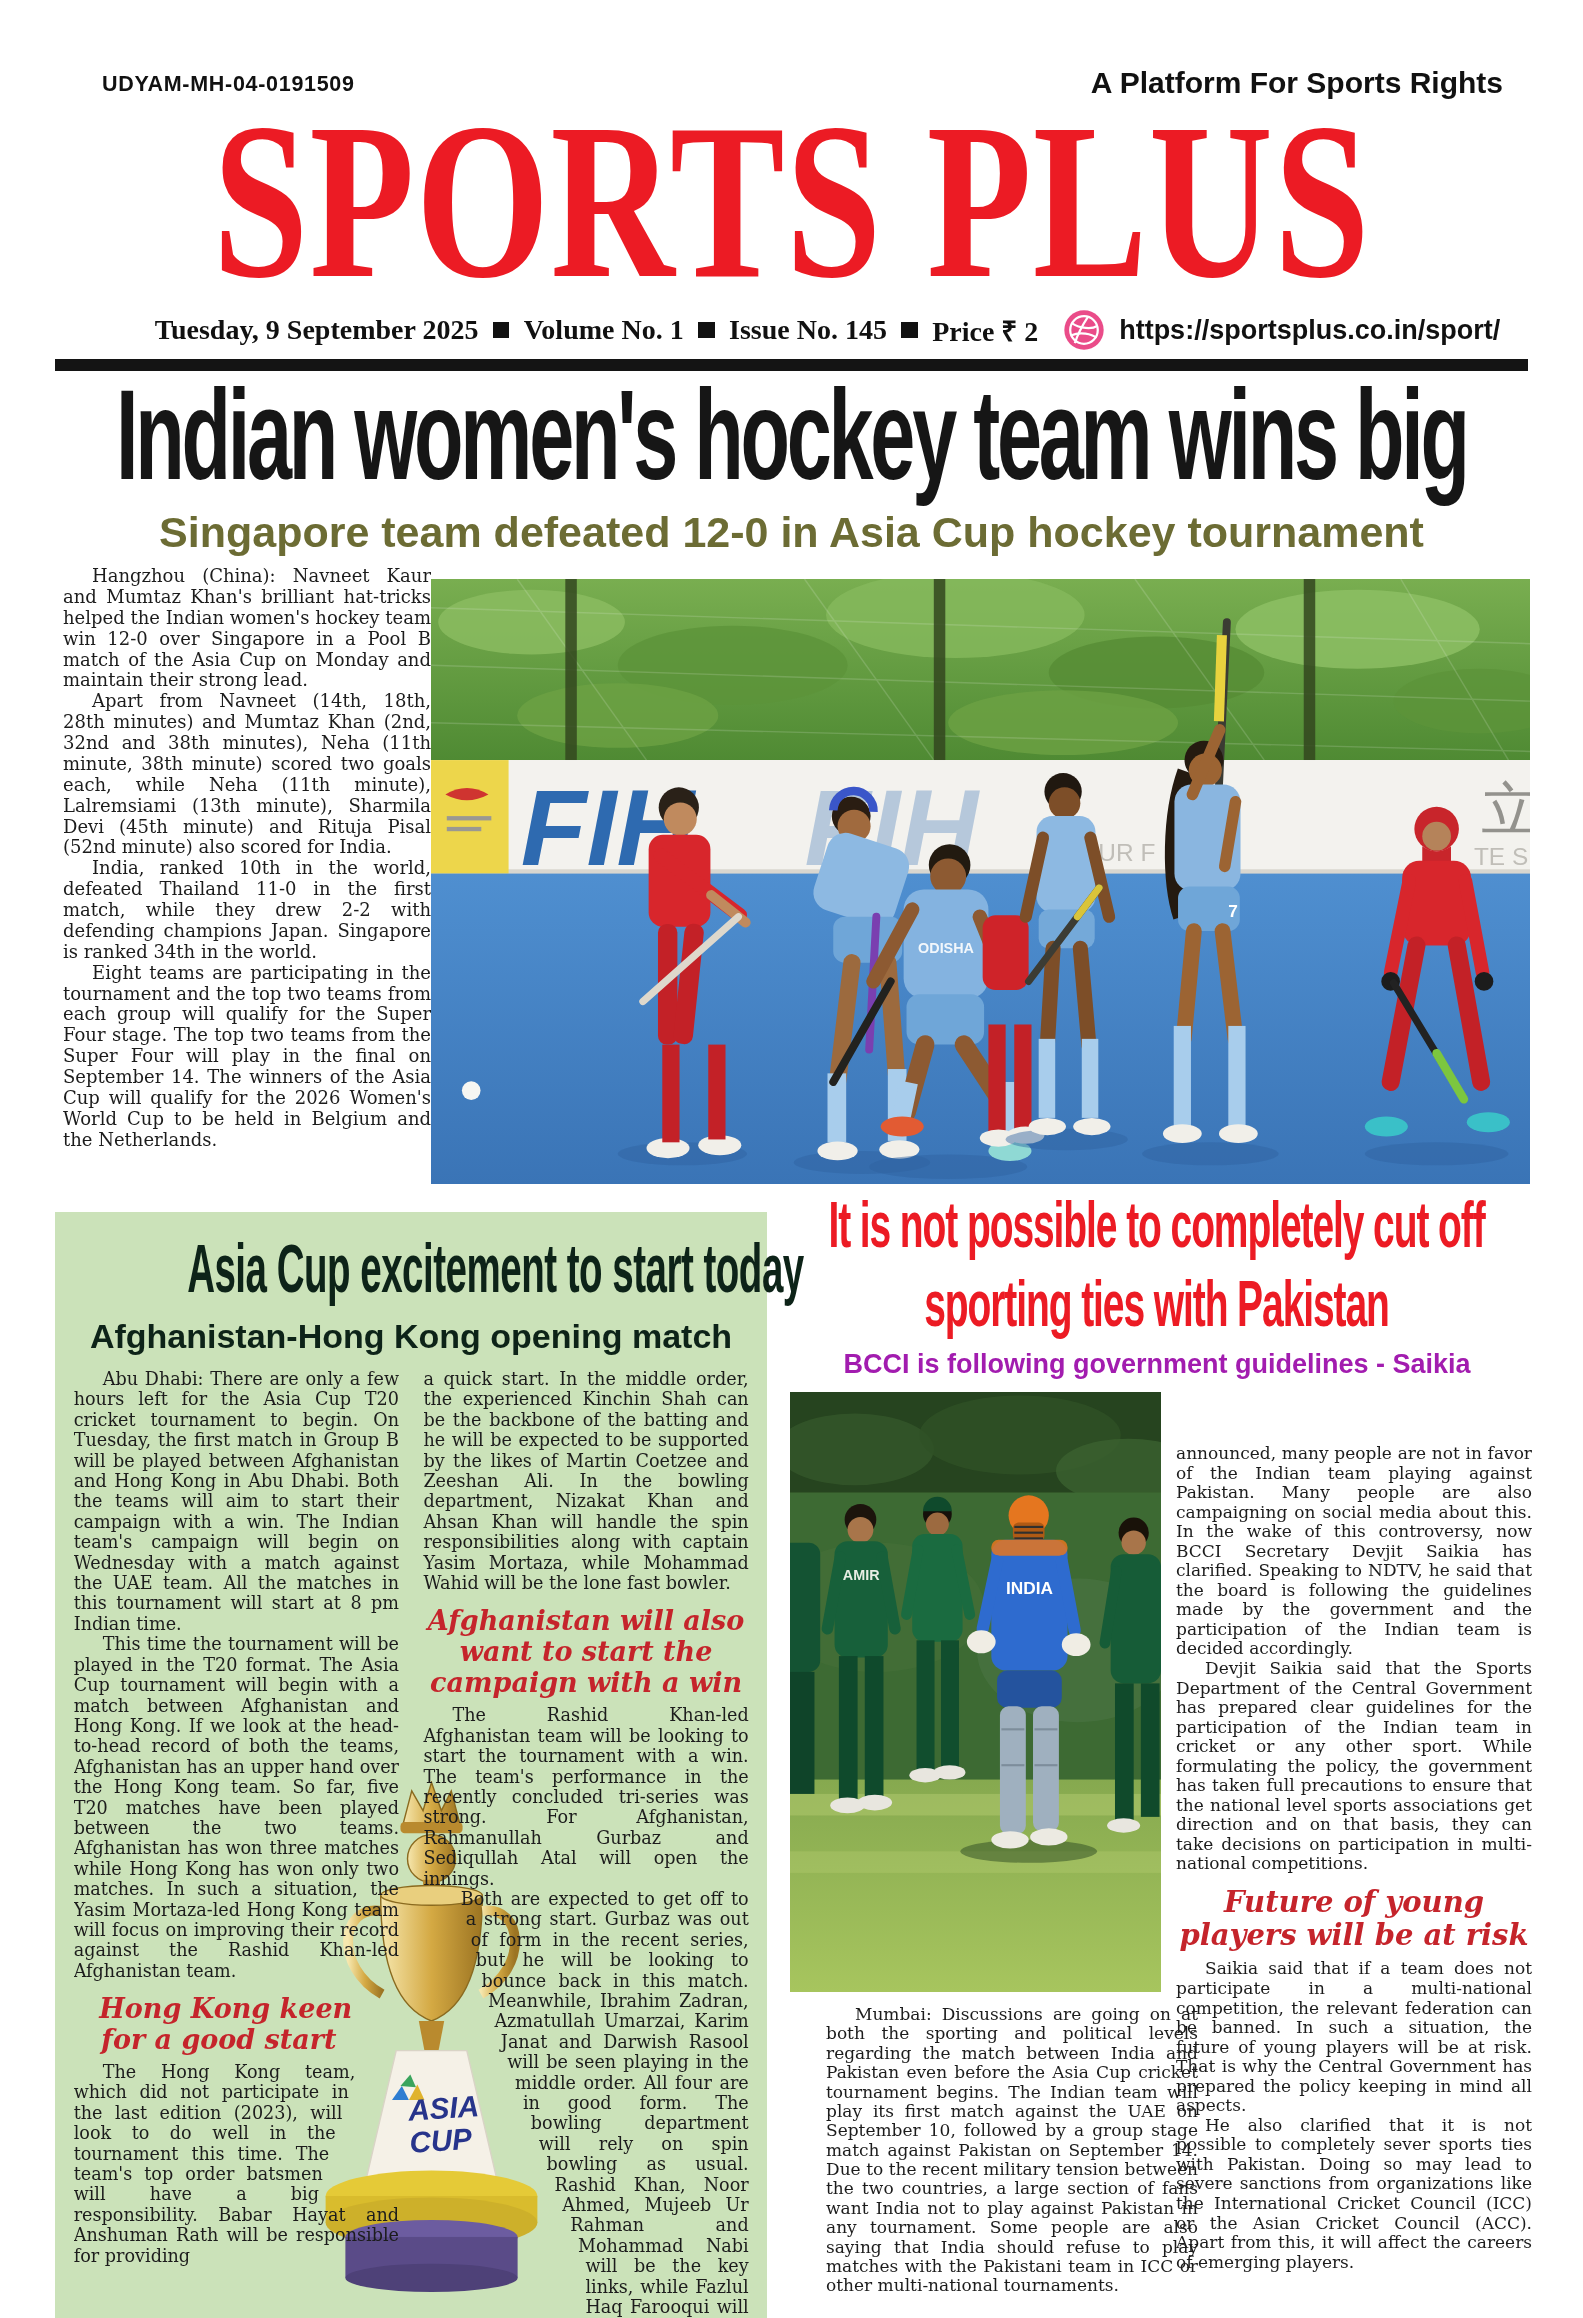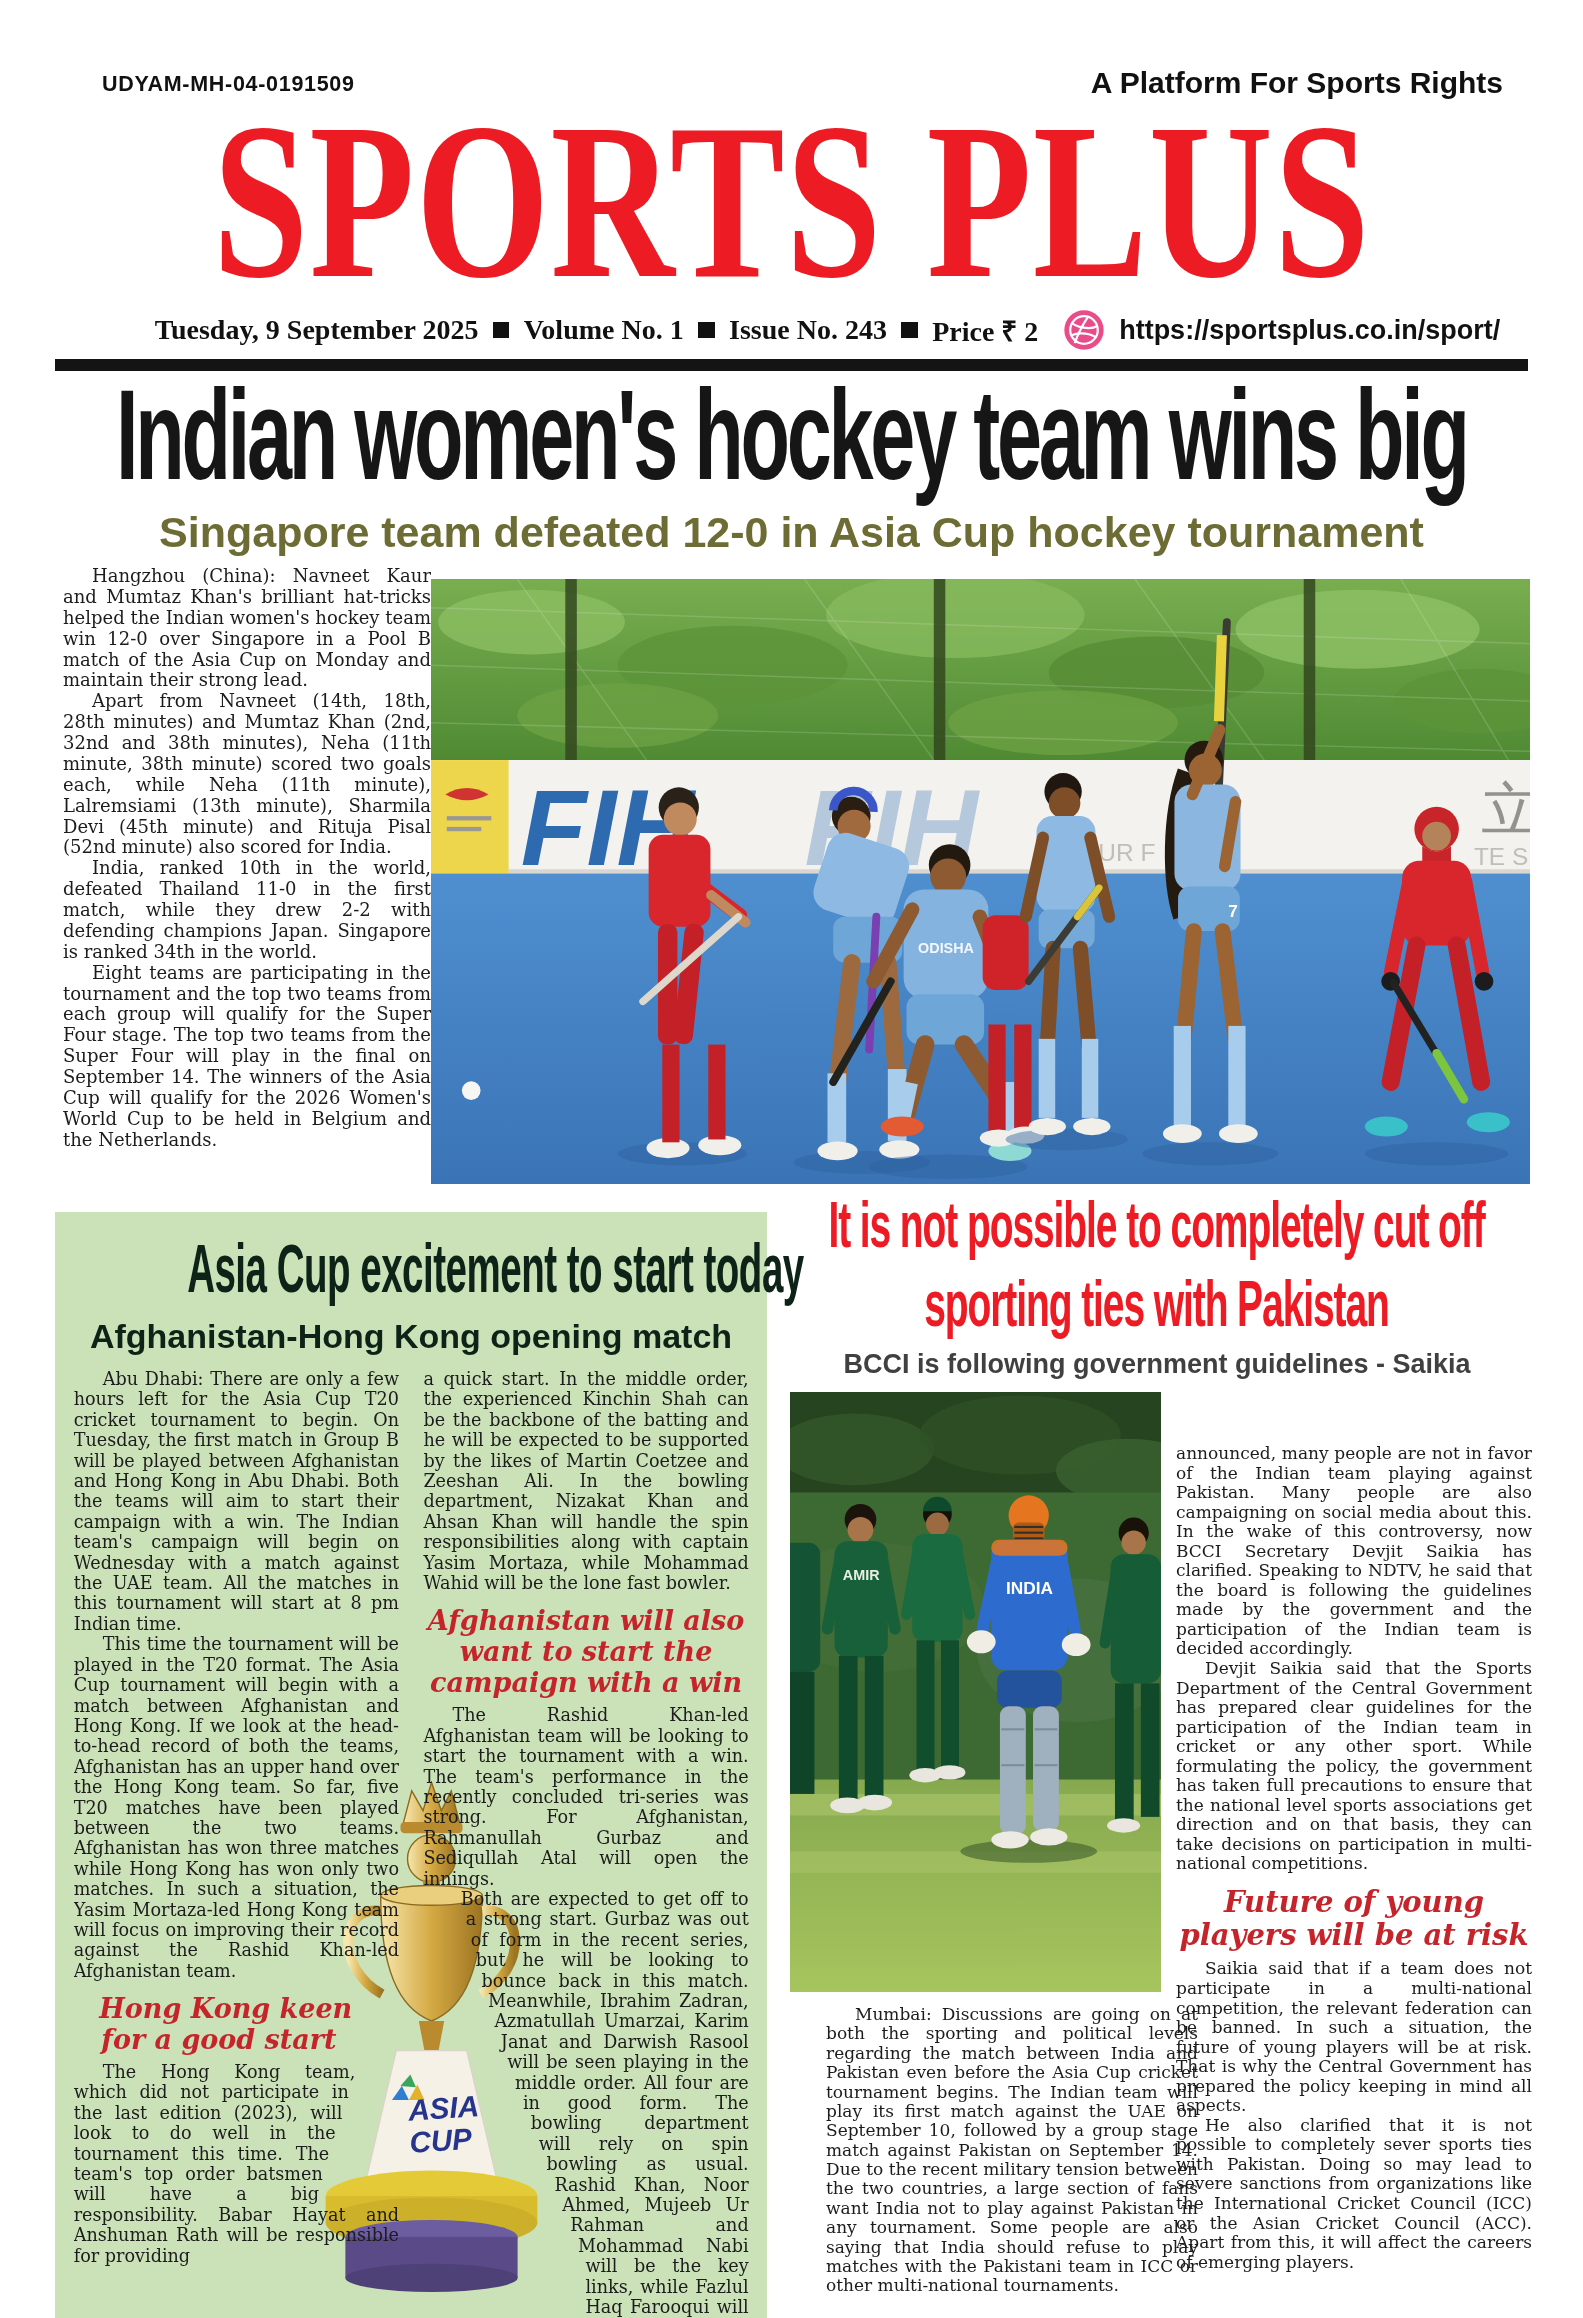--- a/index.html
+++ b/index.html
@@ -51,21 +51,21 @@
   .cut-l{float:left;width:162px;height:420px;
         shape-outside:polygon(0 0,20% 0,34% 22%,52% 44%,76% 68%,100% 92%,100% 100%,0 100%);}
   .trophy{position:absolute;left:256px;top:569px;width:241px;height:511px;z-index:1;}
 
   
   .pk-headline{position:absolute;left:777px;top:1186px;width:760px;text-align:center;}
   .pk-headline span{display:inline-block;width:933px;margin-left:-87px;
         font:bold 50px/1.22 "Liberation Sans",sans-serif;color:#ec1b24;letter-spacing:-1.4px;
         transform:scale(0.78,1.30);transform-origin:center top;}
   .pk-sub{position:absolute;left:777px;top:1349px;width:760px;text-align:center;
-        font:bold 27px "Liberation Sans",sans-serif;color:#404040;}
+        font:bold 27px "Liberation Sans",sans-serif;color:#a21caf;}
   .photo2{position:absolute;left:790px;top:1392px;width:371px;height:600px;}
   .pk-mid{position:absolute;left:790px;top:2005px;width:372px;height:307px;
         font-size:17px;line-height:1.14;text-align:justify;overflow:hidden;margin-left:36px;}
   .pk-right{position:absolute;left:1176px;top:1399px;width:356px;height:912px;
         font-size:17px;line-height:1.15;text-align:justify;overflow:hidden;margin-top:45px;}
   .pk-right .red-sub{font-size:29px;}
 </style>
 </head>
 <body>
 
@@ -75,21 +75,21 @@
   <div class="tagline">A Platform For Sports Rights</div>
   <div class="masthead">
     <span>SPORTS PLUS</span>
   </div>
 
   <div class="dateline">
     <span class="item">Tuesday, 9 September 2025</span>
     <span class="sq"></span>
     <span class="item">Volume No. 1</span>
     <span class="sq"></span>
-    <span class="item">Issue No. 243</span>
+    <span class="item">Issue No. 145</span>
     <span class="sq"></span>
     <span class="item">Price ₹ 2</span>
     <svg class="icon-dribbble" viewBox="0 0 64 64">
       <circle cx="32" cy="32" r="30" fill="#ea4c89"></circle>
       <g fill="none" stroke="#ffffff" stroke-width="3.4">
         <circle cx="32" cy="32" r="21"></circle>
         <path d="M14,22 C26,30 44,31 52,26"></path>
         <path d="M38,12 C30,24 22,40 18,52"></path>
         <path d="M13,40 C26,34 44,38 51,44"></path>
       </g>

